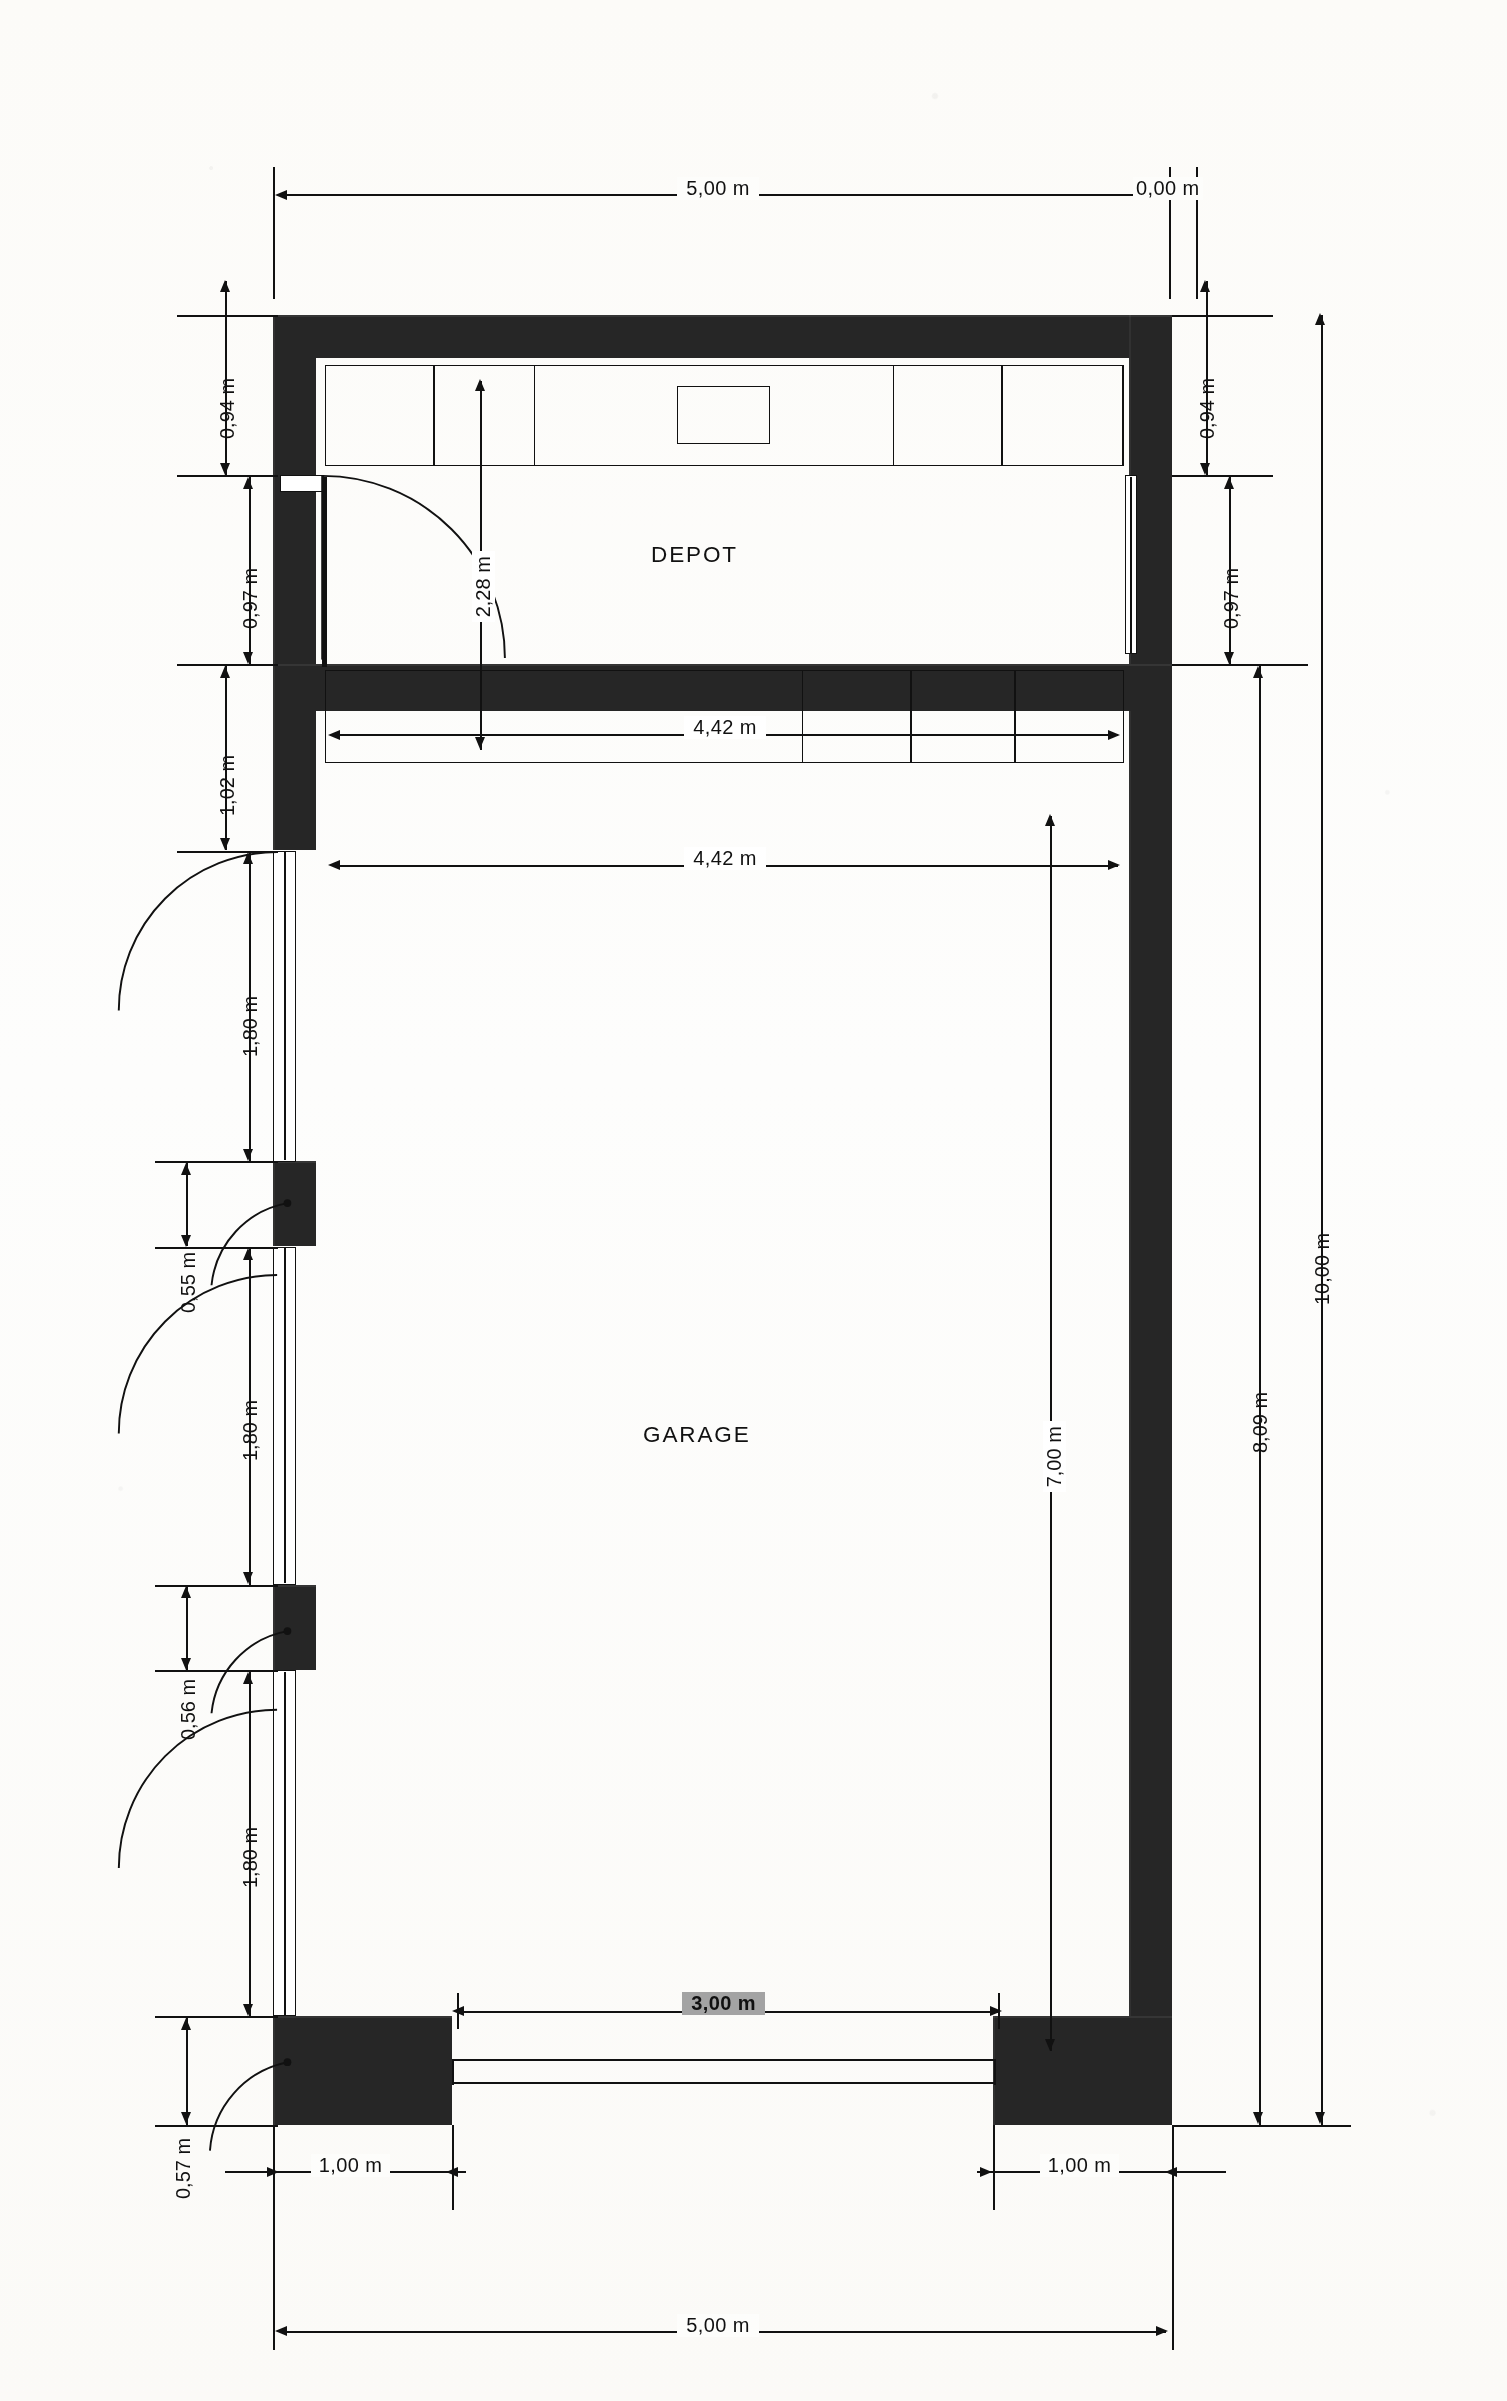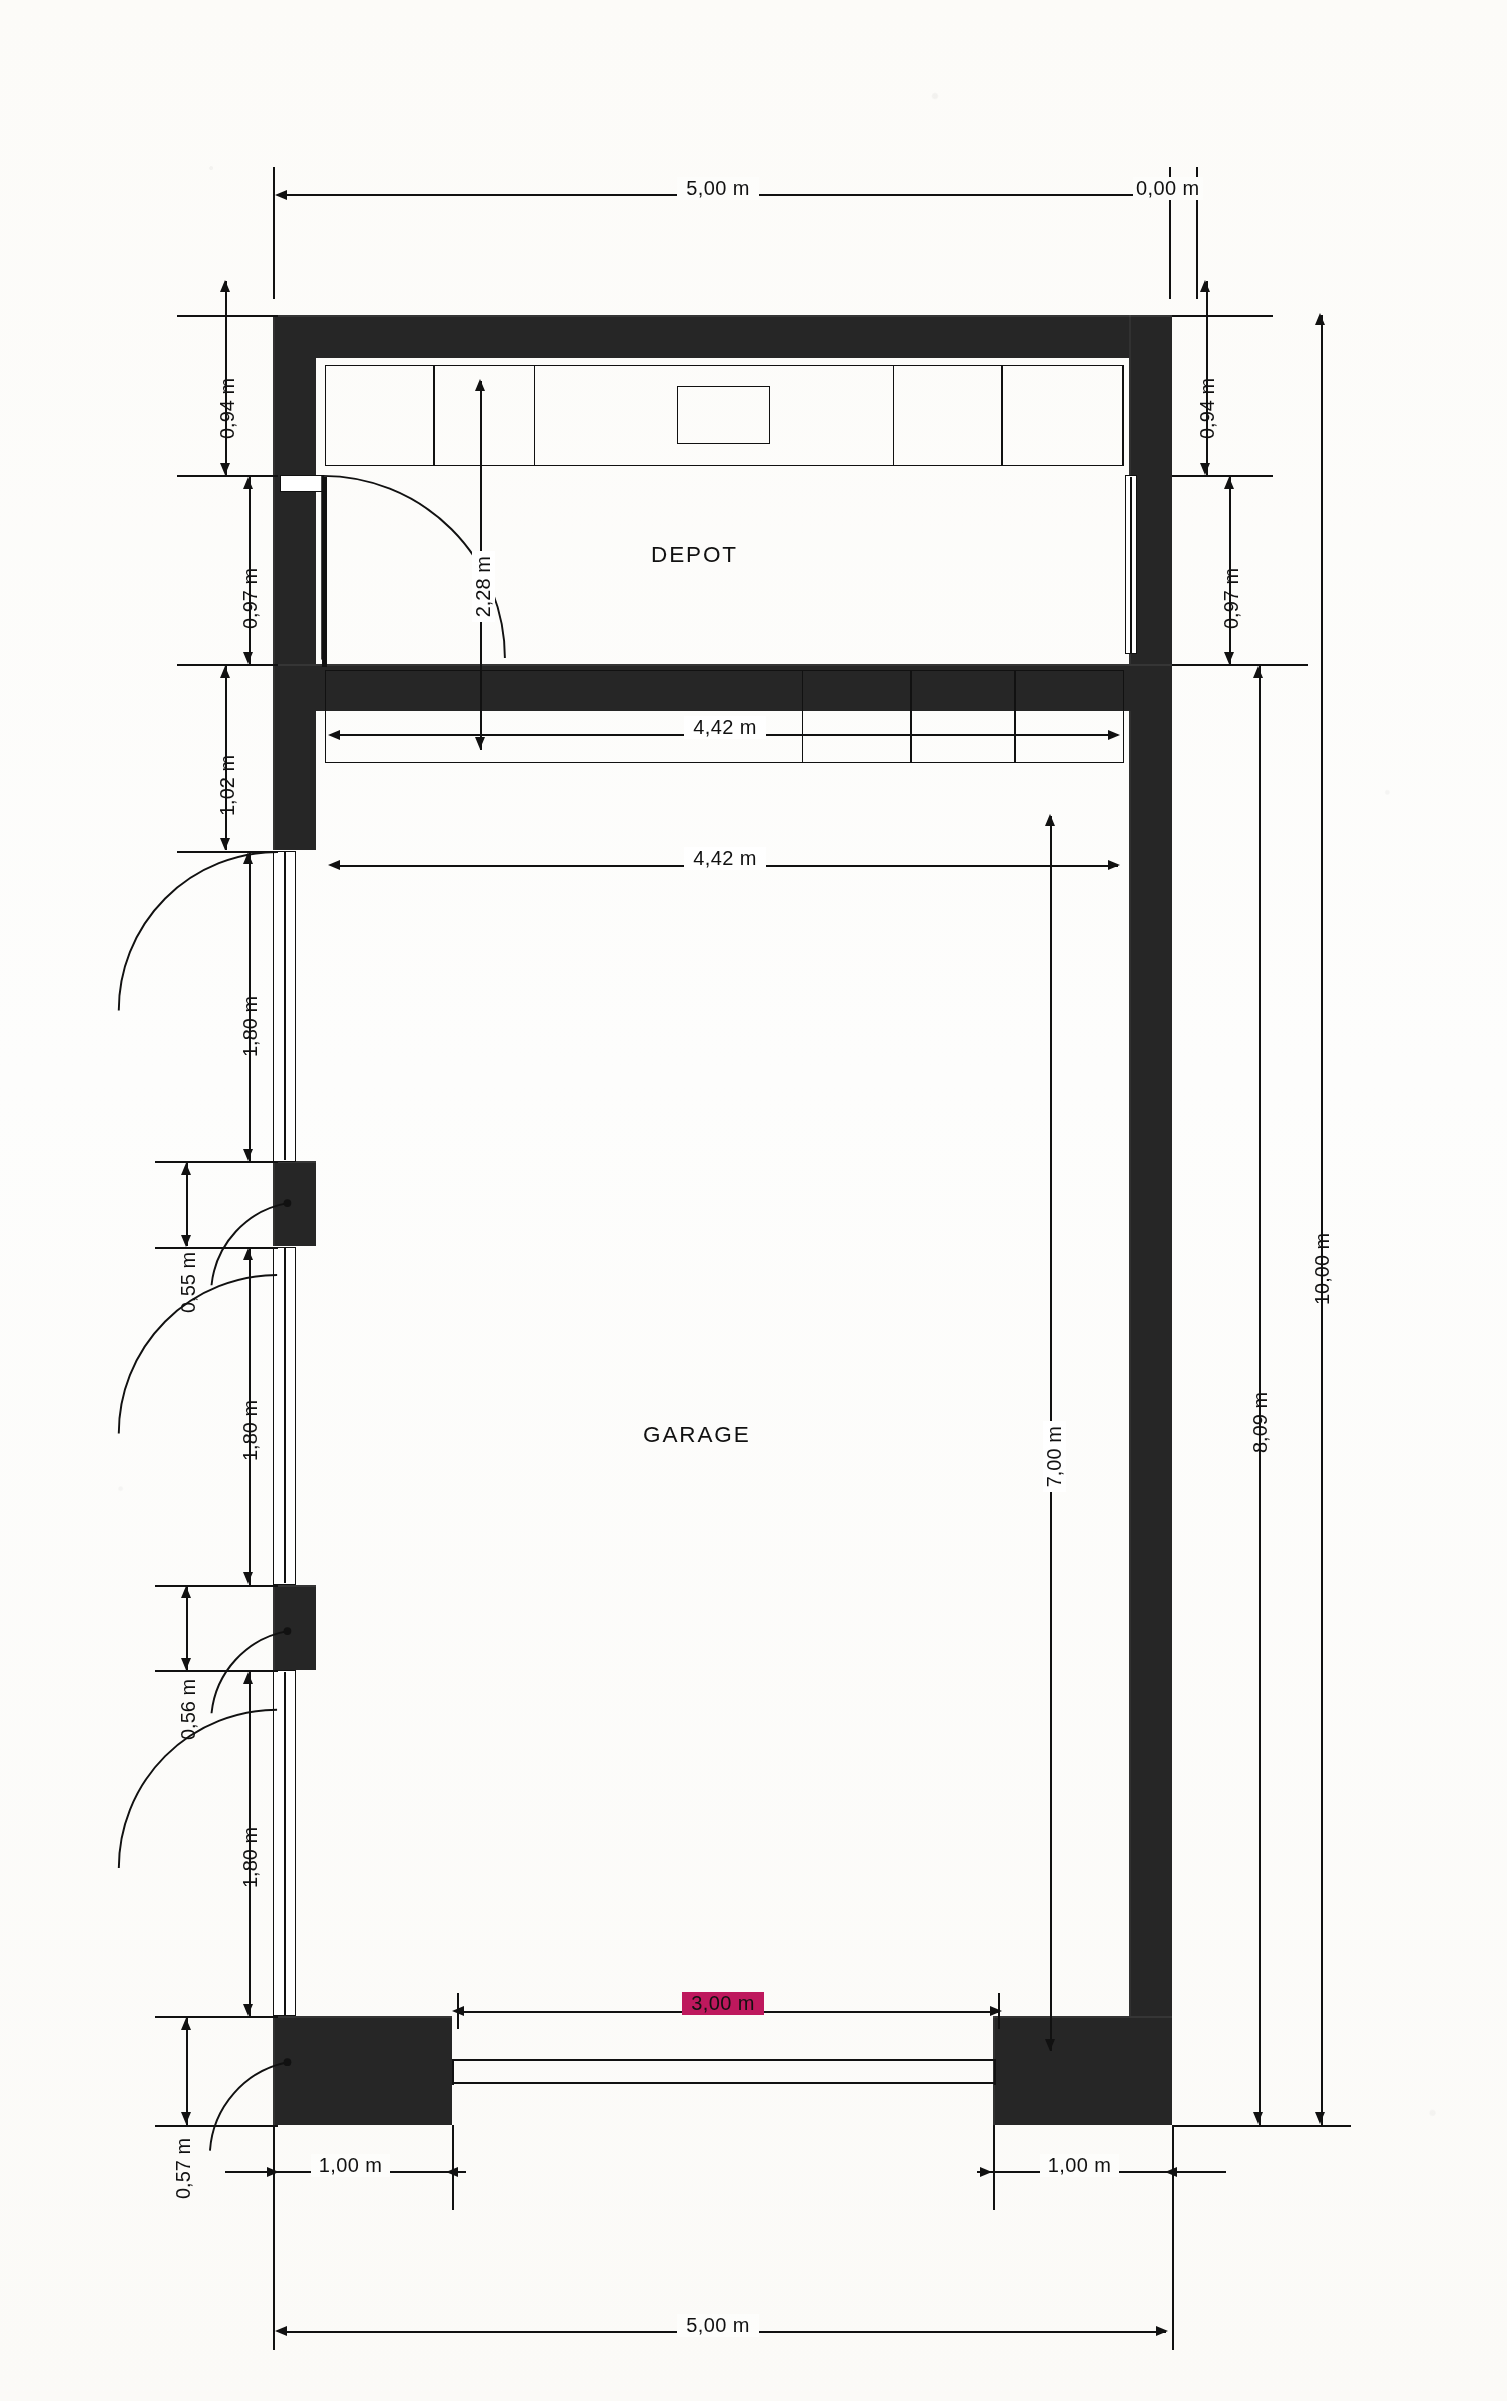--- a/index.html
+++ b/index.html
@@ -276,21 +276,21 @@
   <div class="thinline vline" style="left:1050px;top:816px;width:1.6px;height:1235px;"></div>
   <div class="arrU" style="left:1045px;top:814px;"></div>
   <div class="arrD" style="left:1045px;top:2039px;"></div>
   <div class="vlbl" style="left:1043px;top:1492px;background:#ffffff;padding:0 4.7px;">7,00 m</div>
 
   <div class="thinline hline" style="left:457px;top:2011px;width:542px;"></div>
   <div class="arrL" style="left:452px;top:2006px;"></div>
   <div class="arrR" style="left:990px;top:2006px;"></div>
   <div class="thinline vline" style="left:457px;top:1993px;width:1.6px;height:36px;"></div>
   <div class="thinline vline" style="left:998px;top:1993px;width:1.6px;height:36px;"></div>
-  <div class="lbl" style="left:682px;top:1992px;background:#be185d;padding:0 9.3px;">3,00 m</div>
+  <div class="lbl" style="left:682px;top:1992px;background:#a3a3a3;padding:0 9.3px;font-weight:bold;">3,00 m</div>
 
   <div class="thinline vline" style="left:273px;top:2125px;width:1.6px;height:225px;"></div>
   <div class="thinline vline" style="left:452px;top:2125px;width:1.6px;height:85px;"></div>
   <div class="thinline vline" style="left:993px;top:2125px;width:1.6px;height:85px;"></div>
   <div class="thinline vline" style="left:1172px;top:2125px;width:1.6px;height:225px;"></div>
 
   <div class="thinline hline" style="left:225px;top:2171px;width:241px;"></div>
   <div class="arrR" style="left:267px;top:2167px;"></div>
   <div class="arrL" style="left:446px;top:2167px;"></div>
   <div class="lbl" style="left:311px;top:2154px;background:#fdfdfb;padding:0 7.8px;">1,00 m</div>

